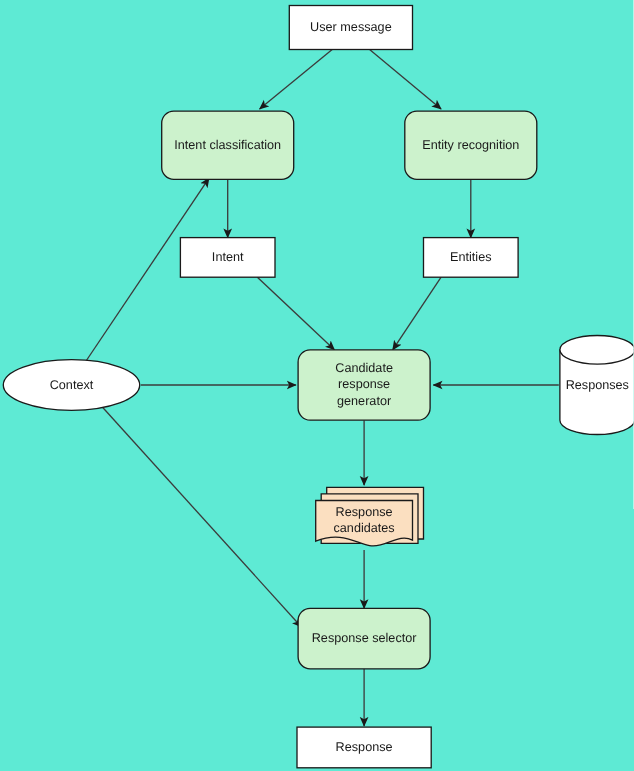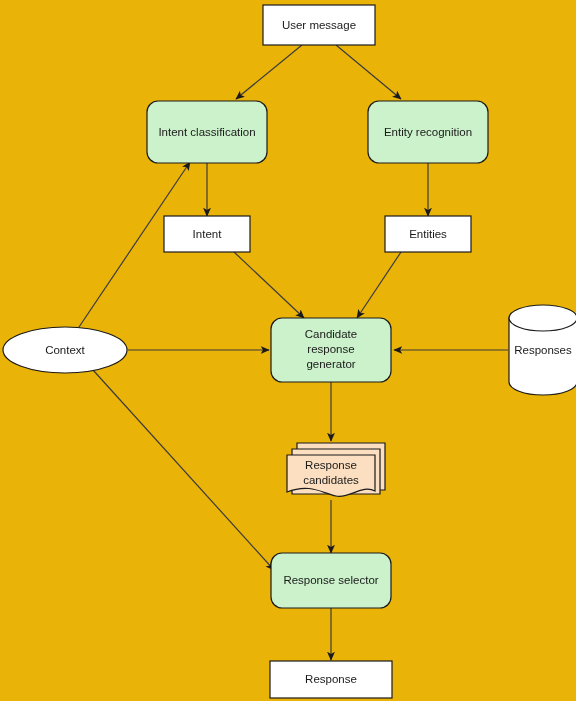--- a/index.html
+++ b/index.html
@@ -4,21 +4,21 @@
 <style>
   html, body {
     margin: 0;
     padding: 0;
     background: #ffffff;
   }
   #diagram-root {
     position: relative;
     width: 576px;
     height: 701px;
-    background: #eab308;
+    background: #5eead4;
     font-family: "Liberation Sans", sans-serif;
     overflow: hidden;
   }
   svg.flow {
     display: block;
     width: 576px;
     height: 701px;
   }
   text.node-label {
     font-family: "Liberation Sans", sans-serif;

